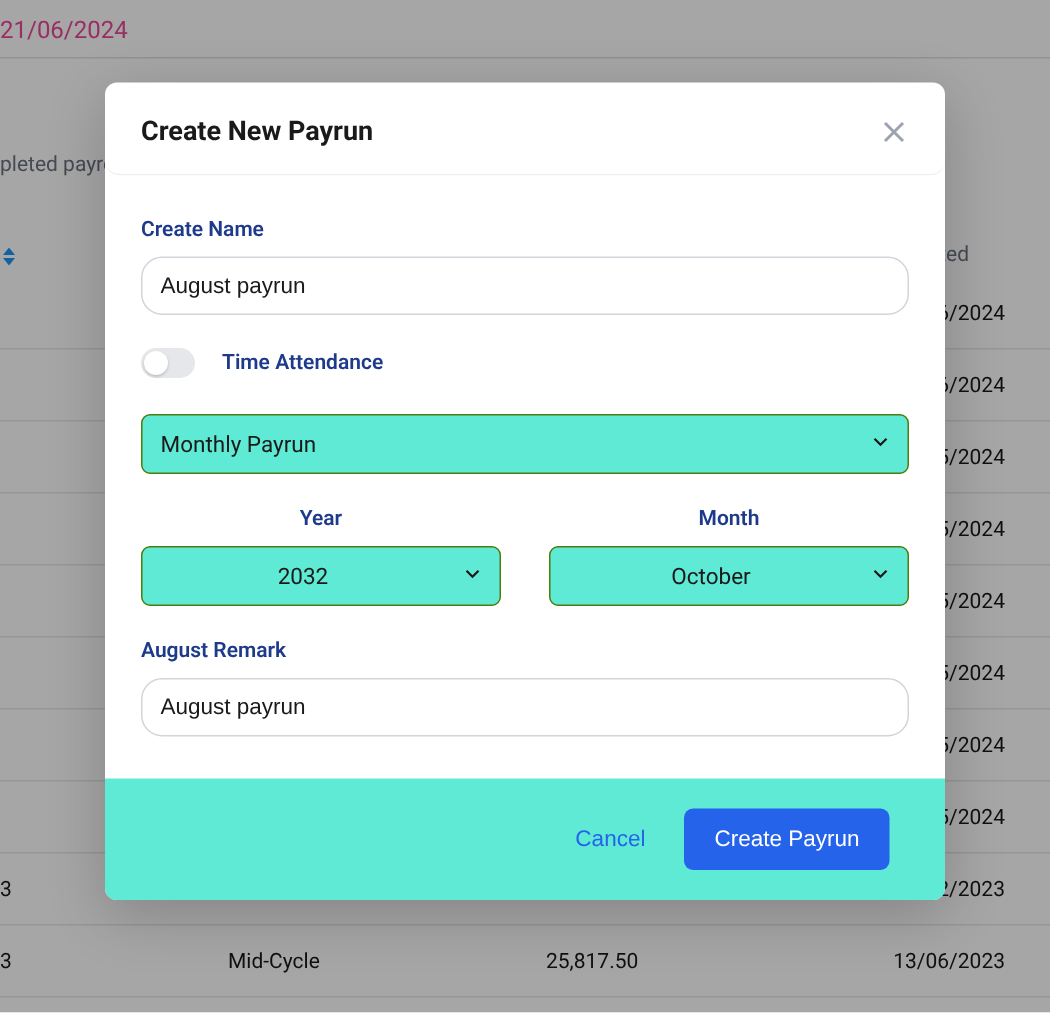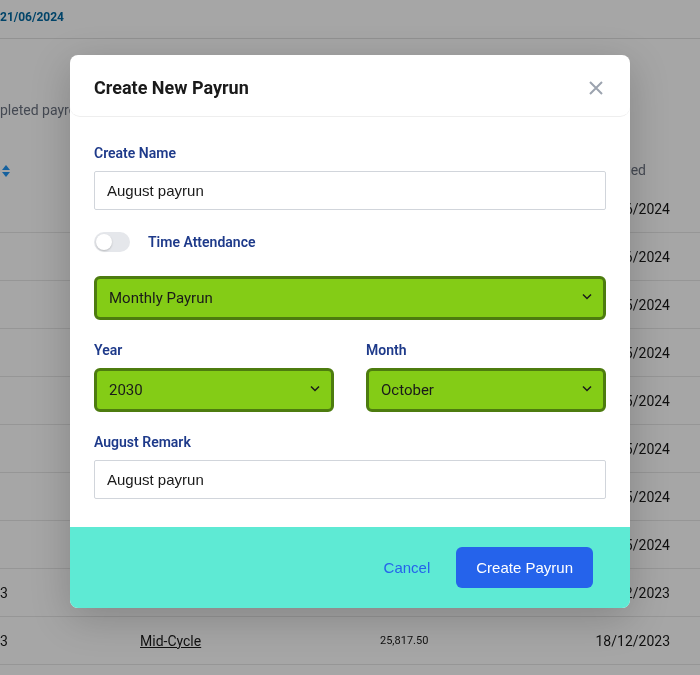--- a/index.html
+++ b/index.html
@@ -20,23 +20,23 @@
       top: 0;
       left: 0;
       right: 0;
       bottom: 0;
       background: #fff;
     }
     .bg-date {
       position: absolute;
       top: 10px;
       left: 0px;
-      font-size: 12px;
-      font-weight: 700;
-      color: #0369a1;
+      font-size: 16px;
+      font-weight: 400;
+      color: #ec4899;
     }
     .bg-line {
       position: absolute;
       top: 38px;
       left: 0;
       right: 0;
       height: 1px;
       background: #e0e0e0;
     }
     .bg-text {
@@ -78,28 +78,27 @@
       font-size: 14px;
       color: #1a1a1a;
     }
     .bg-row .col1 {
       position: absolute;
       left: 0px;
       font-size: 14px;
     }
     .bg-row .col2 {
       position: absolute;
-      left: 140px;
-      font-size: 14px;
-      text-decoration: underline;
+      left: 152px;
+      font-size: 14px;
     }
     .bg-row .col3 {
       position: absolute;
-      left: 380px;
-      font-size: 11px;
+      left: 364px;
+      font-size: 14px;
     }
     .dimmer {
       position: absolute;
       top: 0;
       left: 0;
       right: 0;
       bottom: 0;
       background: rgba(0,0,0,0.35);
     }
     .modal {
@@ -139,21 +138,21 @@
       font-size: 14px;
       font-weight: 600;
       color: #1e3a8a;
       margin-bottom: 10px;
       display: block;
     }
     .text-input {
       width: 100%;
       padding: 10px 12px;
       border: 1px solid #d1d5db;
-      border-radius: 2px;
+      border-radius: 14px;
       font-size: 15px;
       background: #fff;
       color: #1a1a1a;
     }
     .toggle-row {
       display: flex;
       align-items: center;
       gap: 18px;
       margin-top: 8px;
       margin-bottom: 24px;
@@ -181,41 +180,42 @@
       font-weight: 600;
       color: #1e3a8a;
     }
     .select-wrap {
       position: relative;
       width: 100%;
     }
     .select-input {
       width: 100%;
       padding: 10px 36px 10px 12px;
-      border: 3px solid #4d7c0f;
+      border: 1px solid #4d7c0f;
       border-radius: 6px;
       font-size: 15px;
-      background: #84cc16;
+      background: #5eead4;
       color: #1a1a1a;
       cursor: pointer;
       appearance: none;
     }
     .select-chevron {
       position: absolute;
       right: 12px;
       top: 50%;
       transform: translateY(-50%);
       pointer-events: none;
       color: #1a1a1a;
     }
     .select-chevron svg { width: 14px; height: 14px; }
     .form-group { margin-bottom: 22px; }
     .two-col {
       display: flex;
       gap: 32px;
+      text-align: center;
     }
     .two-col .col {
       flex: 1;
     }
     .modal-footer {
       padding: 20px 37px;
       background: #5eead4;
       display: flex;
       justify-content: flex-end;
       align-items: center;
@@ -290,21 +290,21 @@
         <span>05/2024</span>
       </div>
     <div class="bg-row">
         <span class="col1">3</span>
         <span>12/2023</span>
       </div>
     <div class="bg-row">
       <span class="col1">3</span>
       <span class="col2">Mid-Cycle</span>
       <span class="col3">25,817.50</span>
-      <span>18/12/2023</span>
+      <span>13/06/2023</span>
     </div>
   </div>
 </div>
 
 <div class="dimmer"></div>
 
 <div class="modal">
   <div class="modal-header">
     <div class="modal-title">Create New Payrun</div>
     <div class="close-btn">
@@ -335,21 +335,21 @@
               <path stroke="currentColor" stroke-width="1.5" fill="none" d="M3 5 L7 9 L11 5"></path>
             </svg>
         </span>
       </div>
     </div>
 
     <div class="two-col form-group">
       <div class="col">
         <label class="form-label">Year</label>
         <div class="select-wrap">
-          <div class="select-input">2030</div>
+          <div class="select-input">2032</div>
           <span class="select-chevron">
             <svg viewBox="0 0 14 14">
                 <path stroke="currentColor" stroke-width="1.5" fill="none" d="M3 5 L7 9 L11 5"></path>
               </svg>
           </span>
         </div>
       </div>
       <div class="col">
         <label class="form-label">Month</label>
         <div class="select-wrap">

